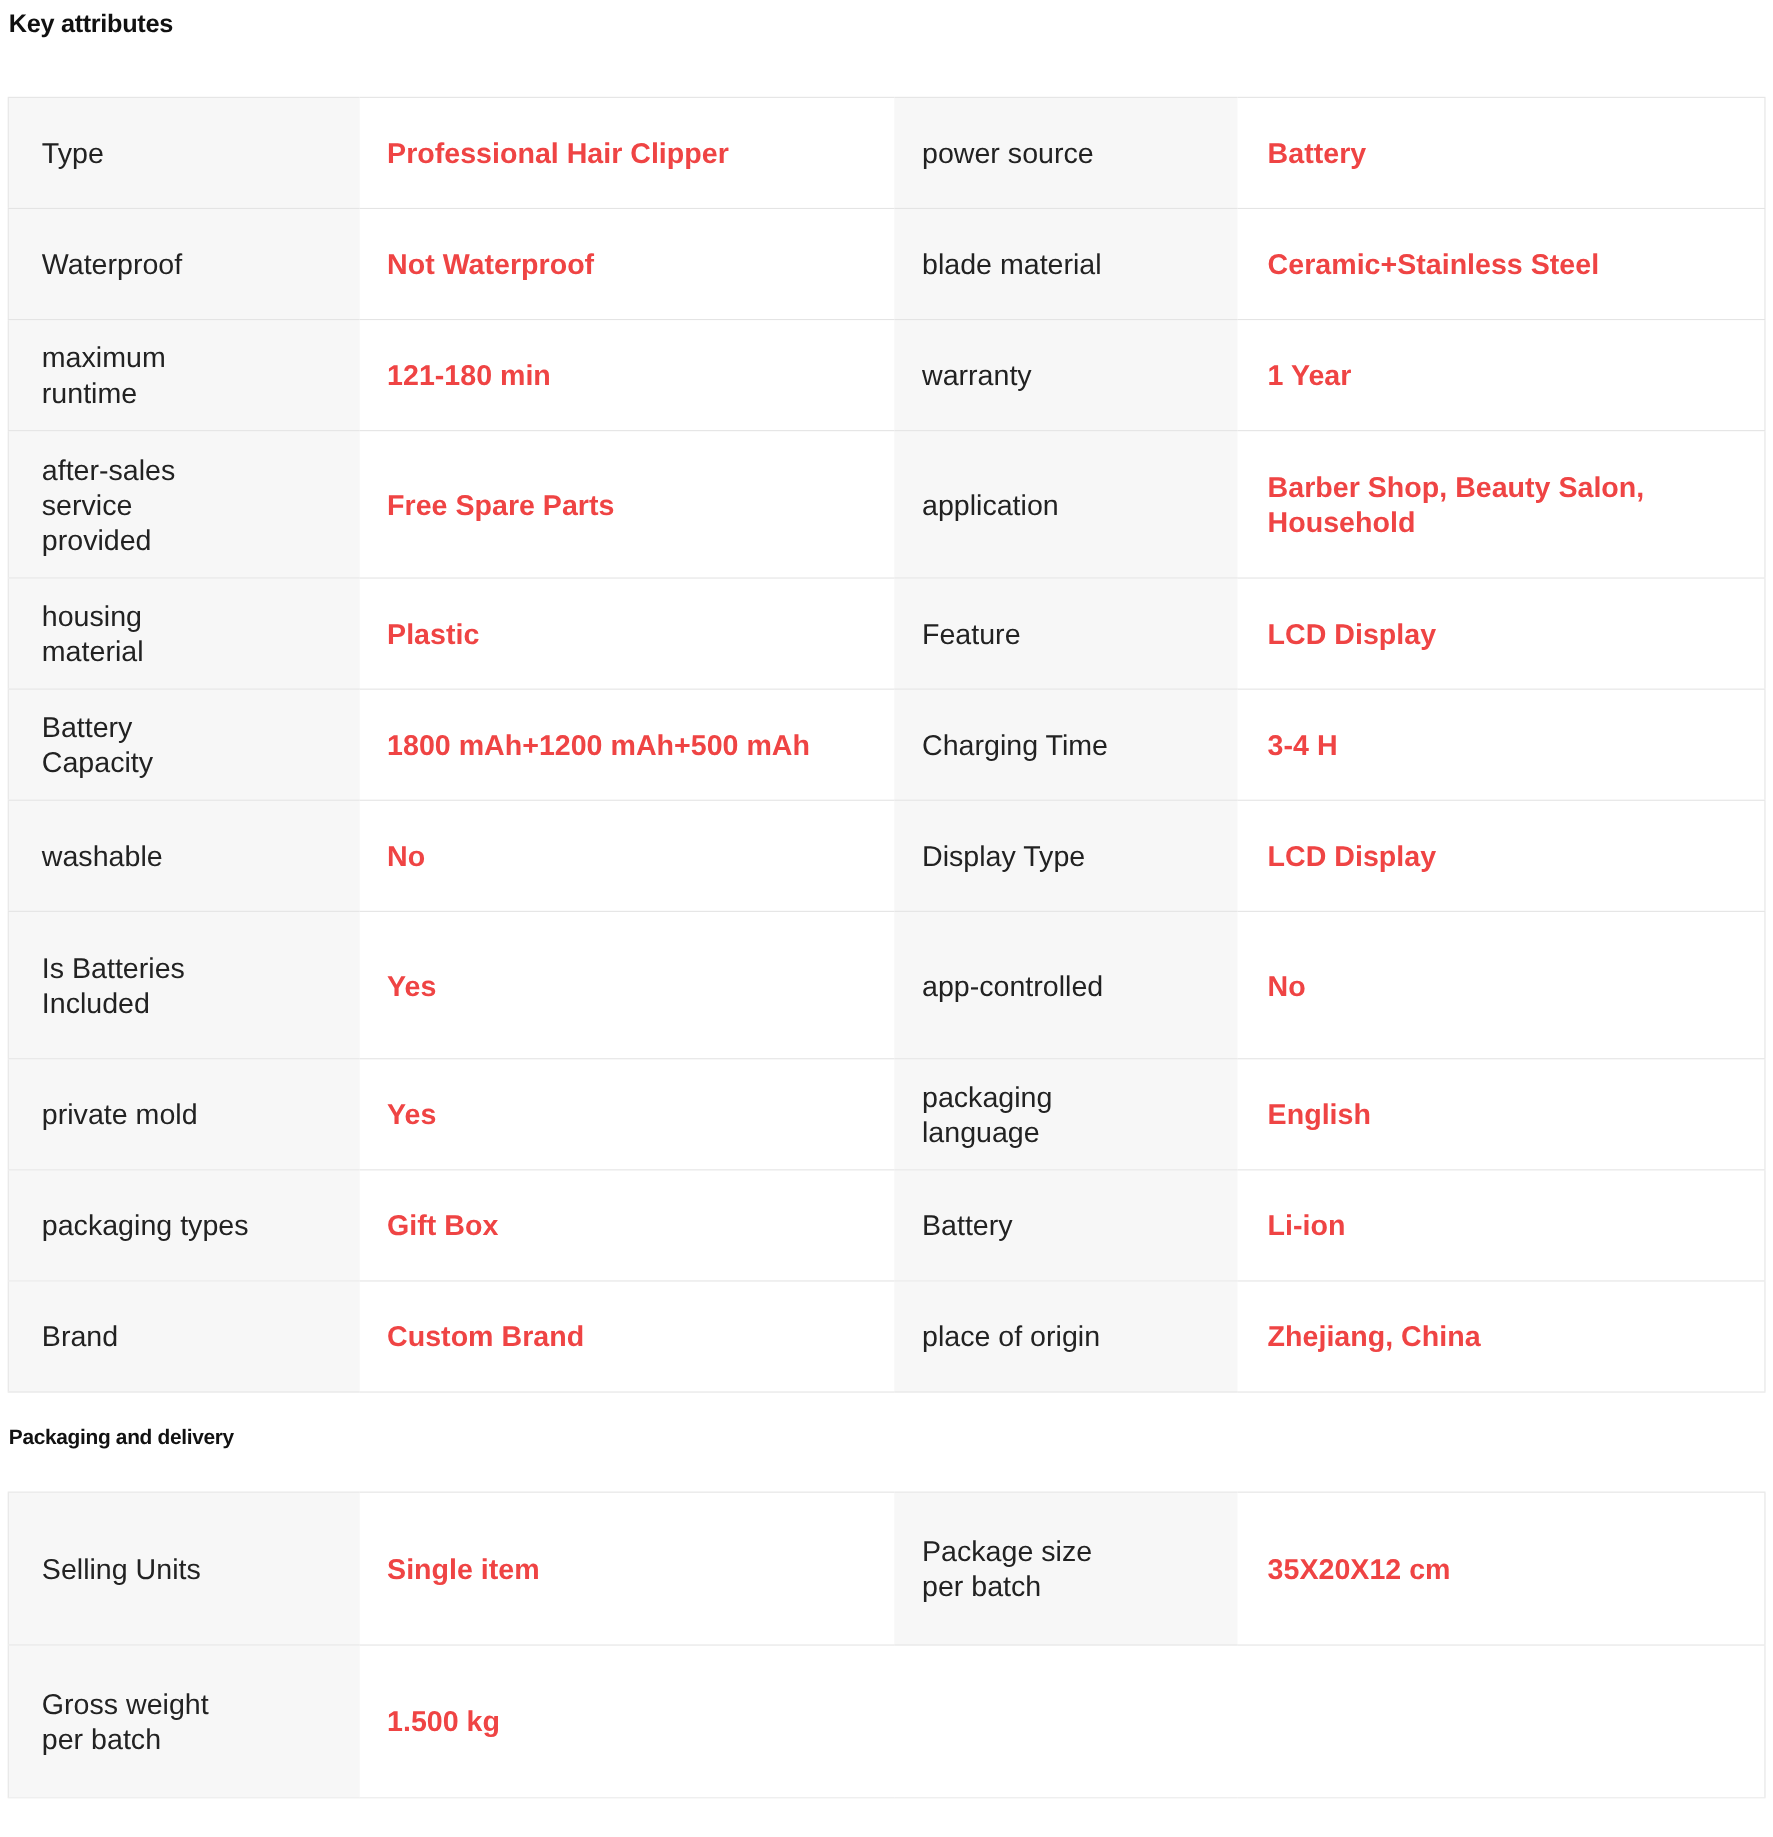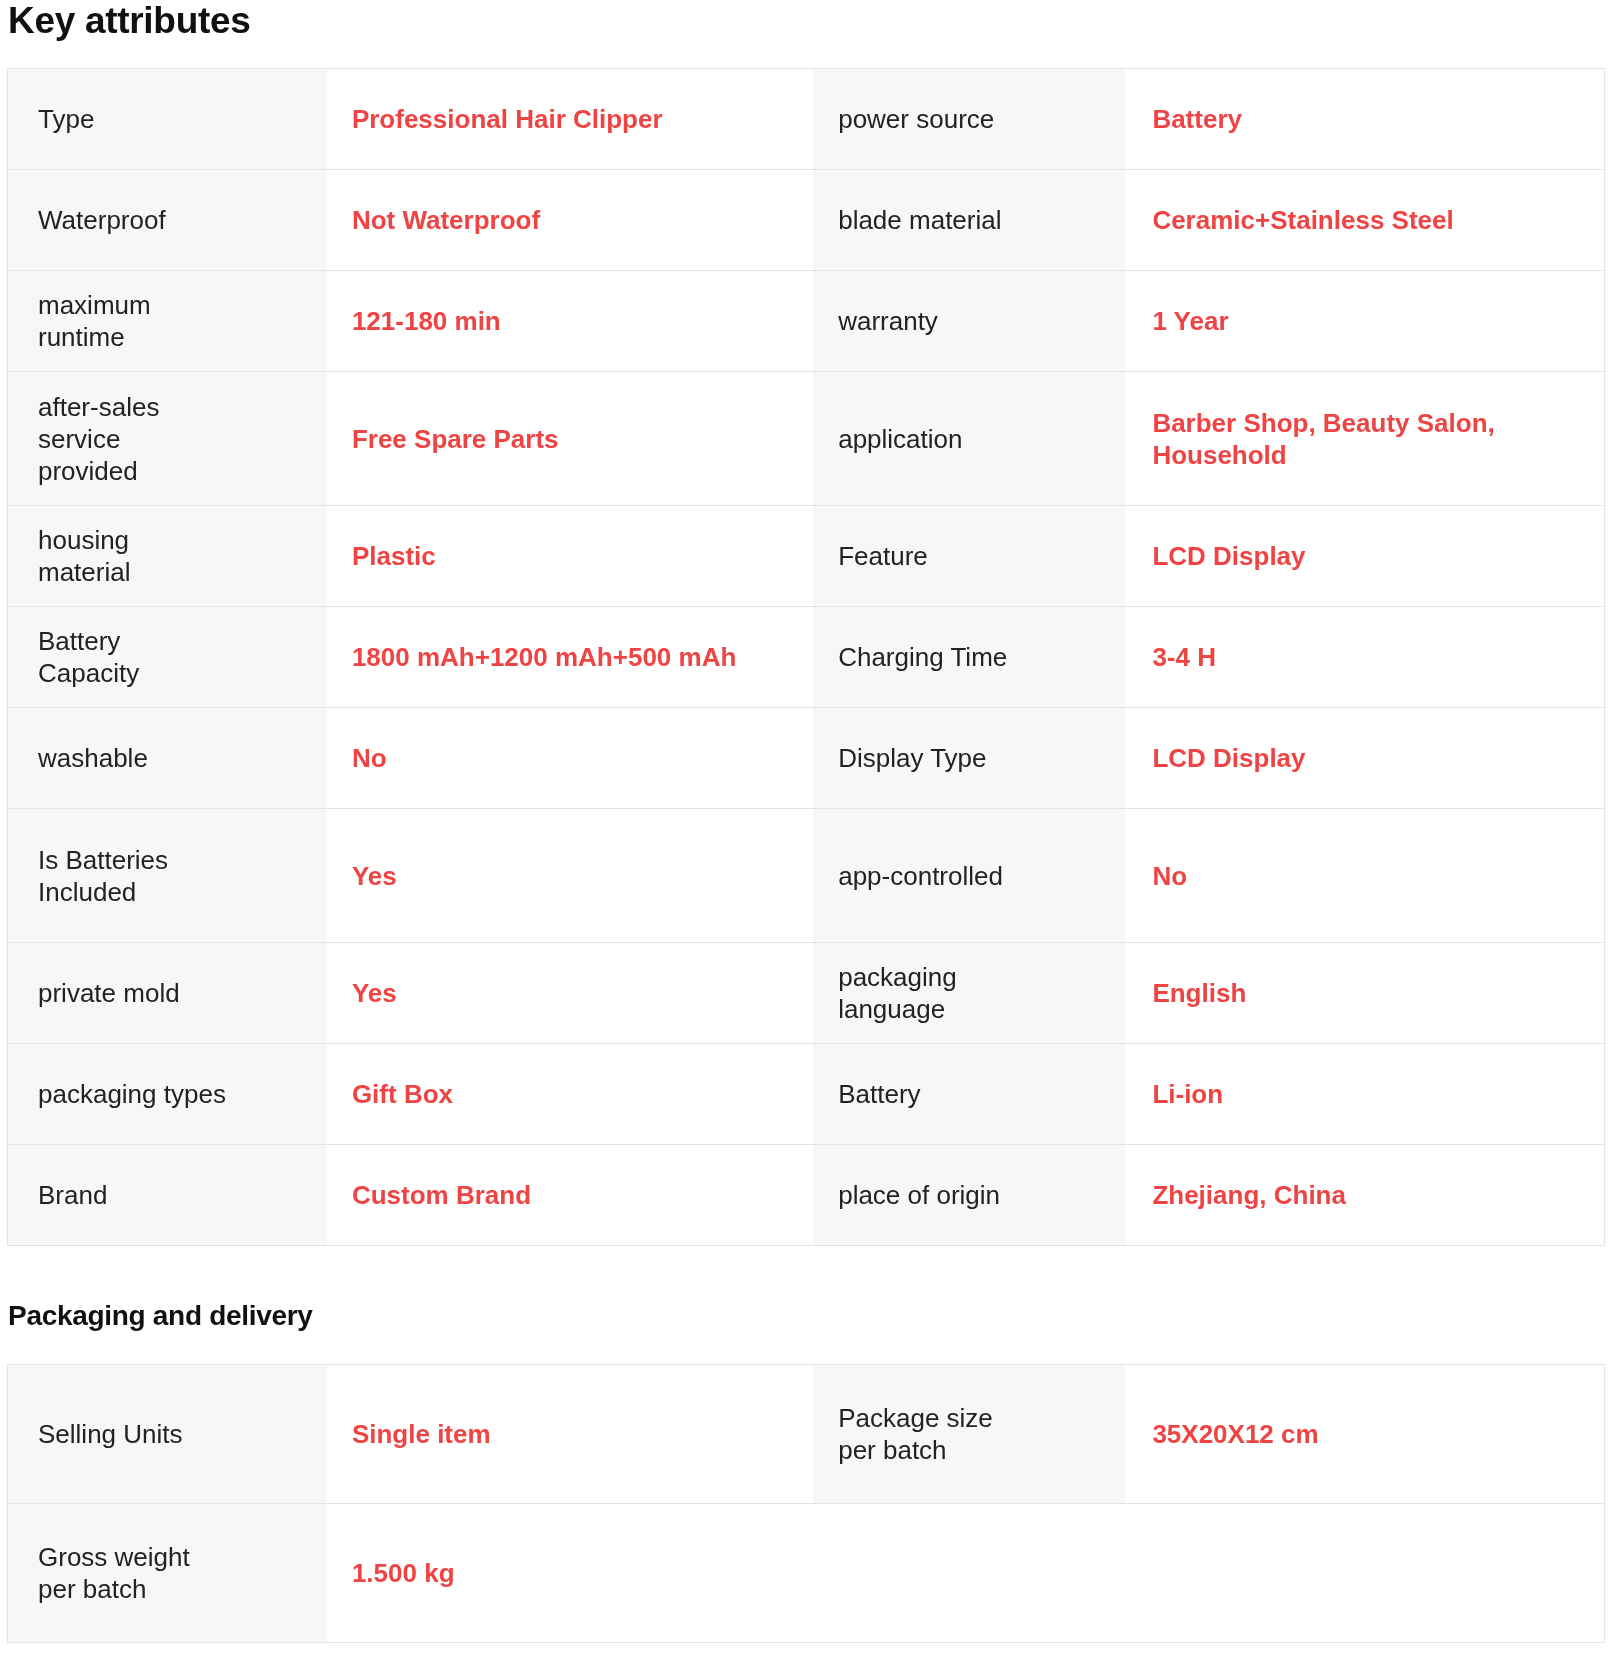--- a/index.html
+++ b/index.html
@@ -8,30 +8,30 @@
     padding: 0;
     background: #ffffff;
     font-family: "Liberation Sans", "DejaVu Sans", sans-serif;
     color: var(--text, #222222);
   }
   .page {
     width: 1612px;
     padding: 0 7px;
   }
   h1.section-title {
-    margin: 0 0 26px 1px;
-    font-size: 37px;
+    margin: 0 0 46px 1px;
+    font-size: 23px;
     line-height: 42px;
     font-weight: 700;
     color: #111111;
     letter-spacing: -0.3px;
   }
   h2.section-title {
-    margin: 52px 0 30px 1px;
-    font-size: 28px;
+    margin: 24px 0 30px 1px;
+    font-size: 19px;
     line-height: 36px;
     font-weight: 700;
     color: #111111;
     letter-spacing: -0.3px;
   }
   table.spec-table {
     width: 100%;
     table-layout: fixed;
     border-collapse: collapse;
     border: 1px solid var(--border, #e4e4e4);

